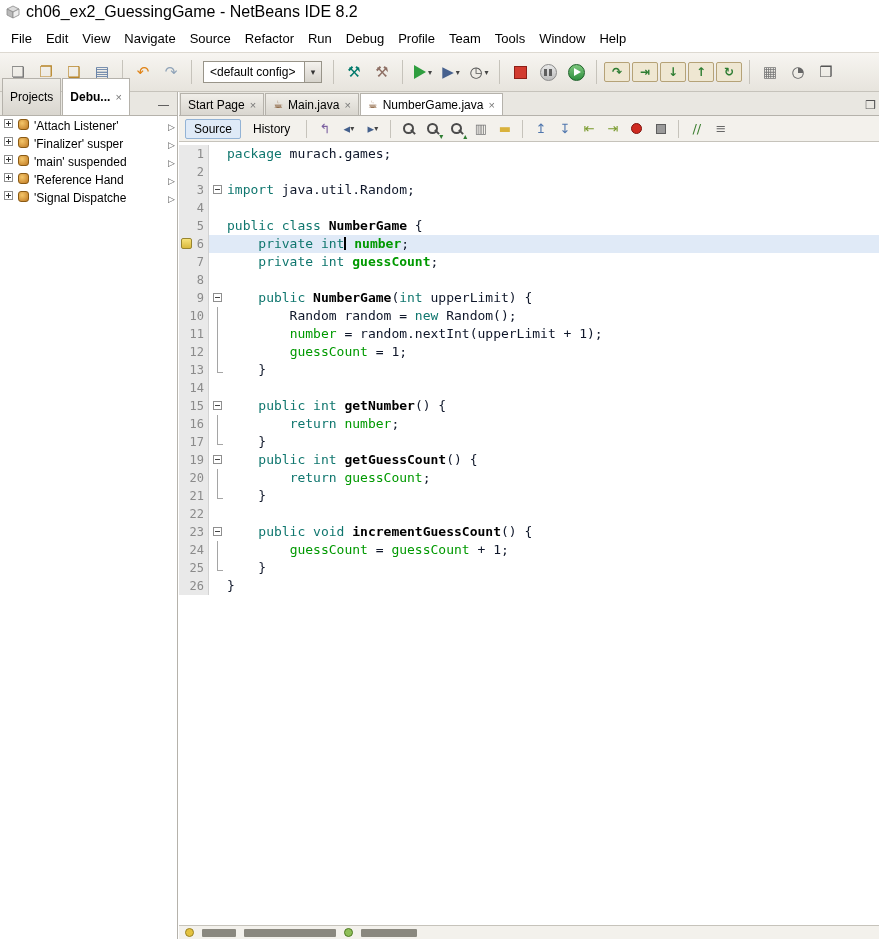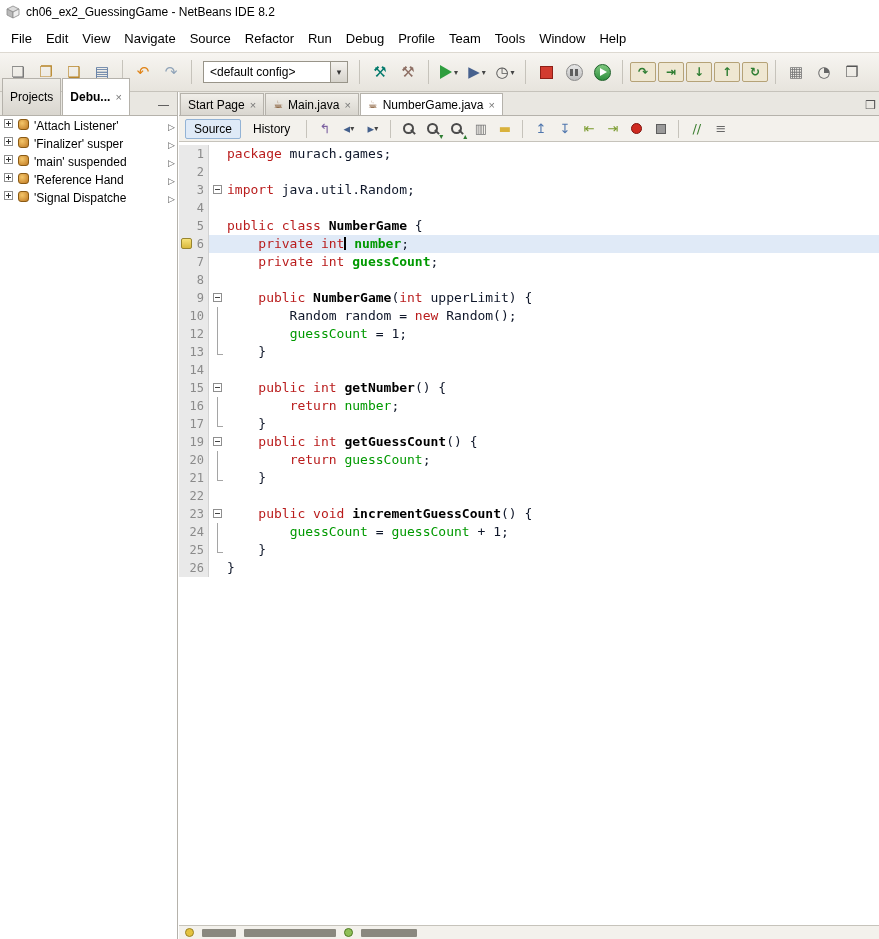--- a/index.html
+++ b/index.html
@@ -2,31 +2,31 @@
 <html><head>
 <meta charset="utf-8">
 <style>
   * { margin:0; padding:0; box-sizing:border-box; }
   html,body { width:879px; height:939px; }
   body {
     position:relative; overflow:hidden; background:#fff;
     font-family:"Liberation Sans", sans-serif; color:#000;
   }
   
-  #titlebar { height:24px; display:flex; align-items:center; gap:6px; padding-left:6px; background:#fff; font-size:12px; }
+  #titlebar { height:24px; display:flex; align-items:center; gap:6px; padding-left:6px; background:#fff; font-size:16px; }
   .nb-cube { width:14px; height:14px; flex:none; }
   
   #menubar { height:28px; display:flex; align-items:center; padding-left:4px; font-size:13px; background:#fff; }
   .mitem { padding:4px 7px; }
   
   #toolbar { height:40px; background:linear-gradient(#f7f5f1,#e7e4dd); border-top:1px solid #ddd9d1; border-bottom:1px solid #c6c3bb; display:flex; align-items:center; padding:0 5px; gap:2px; overflow:hidden; }
   .tsep { width:1px; height:24px; background:#c6c3bb; margin:0 5px; flex:none; }
   .tbtn { min-width:26px; height:26px; display:flex; align-items:center; justify-content:center; gap:2px; font-size:15px; font-family:"DejaVu Sans", sans-serif; flex:none; border-radius:3px; }
   .ddm { font-size:8px; color:#444; }
-  .combo { height:22px; border:1px solid #989489; background:#fff; display:flex; align-items:stretch; font-size:12px; margin:0 4px; flex:none;gap:26px; }
+  .combo { height:22px; border:1px solid #989489; background:#fff; display:flex; align-items:stretch; font-size:12px; margin:0 4px; flex:none; }
   .combo .val { padding:2px 6px; min-width:100px; display:flex; align-items:center; }
   .combo .dd { width:17px; background:linear-gradient(#f4f2ee,#d6d3cc); border-left:1px solid #989489; display:flex; align-items:center; justify-content:center; font-size:9px; color:#333; }
   .i-run { width:0; height:0; border-left:12px solid #2f9e3f; border-top:7px solid transparent; border-bottom:7px solid transparent; }
   .i-stop { width:13px; height:13px; background:#d23b2f; border:1px solid #8e1f17; }
   .i-pausec { width:17px; height:17px; border-radius:50%; background:linear-gradient(#e8e8e8,#bdbdbd); border:1px solid #8a8a8a; display:flex; align-items:center; justify-content:center; gap:2px; }
   .i-pausec i { display:block; width:3px; height:7px; background:#5e5e5e; }
   .i-cont { width:17px; height:17px; border-radius:50%; background:linear-gradient(#7ec87e,#2f8f3f); border:1px solid #1d6029; display:flex; align-items:center; justify-content:center; }
   .i-cont i { display:block; width:0; height:0; border-left:7px solid #fff; border-top:4px solid transparent; border-bottom:4px solid transparent; margin-left:2px; }
   .i-step { width:20px; height:20px; background:#efe7d2; border:1px solid #b5a277; border-radius:2px; display:flex; align-items:center; justify-content:center; font-size:12px; font-weight:bold; color:#2e7d32; }
   
@@ -67,21 +67,21 @@
   .cl { display:flex; height:18px; line-height:18px; }
   .g { width:30px; flex:none; background:#e9e9e9; border-right:1px solid #d2d2d2; color:#8a8a8a; font-size:12px; text-align:right; padding-right:4px; position:relative; }
   .gicon { position:absolute; left:2px; top:3px; width:11px; height:11px; background:linear-gradient(#f7e27a,#d9b93c); border:1px solid #98852f; border-radius:2px; }
   .f { width:18px; flex:none; position:relative; background:#fff; }
   .t { flex:1; white-space:pre; }
   .cl.hl .f, .cl.hl .t { background:#e0eaf7; }
   .fbox { position:absolute; left:4px; top:4px; width:9px; height:9px; border:1px solid #8f8f8f; background:#fff; }
   .fbox::before { content:""; position:absolute; left:1px; right:1px; top:3px; border-top:1px solid #444; }
   .fline { position:absolute; left:8px; top:0; bottom:0; width:1px; background:#a5a5a5; }
   .fend { position:absolute; left:8px; top:0; width:6px; height:12px; border-left:1px solid #a5a5a5; border-bottom:1px solid #a5a5a5; }
-  .tk-kw { color:#b91c1c; }
+  .tk-kw { color:#0f766e; }
   .tk-pl { color:#0f172a; }
   .tk-fld { color:#009900; }
   .tk-dfld { color:#009900; font-weight:bold; }
   .tk-decl { font-weight:bold; }
   .caret { display:inline-block; width:0; border-left:2px solid #000; height:13px; vertical-align:-2px; }
   
   #breadcrumb { height:14px; border-top:1px solid #c6c3bb; background:#f3f1ec; display:flex; align-items:flex-start; gap:8px; padding:2px 6px; overflow:hidden; }
   .bc-dot { width:9px; height:9px; border-radius:50%; background:#e4c23f; border:1px solid #9a8324; flex:none; }
   .bc-dot.green { background:#8fbf58; border-color:#4e7a22; }
   .bc-bar { height:8px; background:#8a887f; border-radius:1px; margin-top:1px; flex:none; }
@@ -346,20 +346,27 @@
         <div class="t"><span class="tk-pl">    </span><span class="tk-kw">public</span><span class="tk-pl"> </span><span class="tk-decl">NumberGame</span><span class="tk-pl">(</span><span class="tk-kw">int</span><span class="tk-pl"> upperLimit) {</span></div>
       </div>
       <div class="cl">
         <div class="g">10</div>
         <div class="f">
           <span class="fline"></span>
         </div>
         <div class="t"><span class="tk-pl">        Random random = </span><span class="tk-kw">new</span><span class="tk-pl"> Random();</span></div>
       </div>
       <div class="cl">
+        <div class="g">11</div>
+        <div class="f">
+          <span class="fline"></span>
+        </div>
+        <div class="t"><span class="tk-pl">        </span><span class="tk-fld">number</span><span class="tk-pl"> = random.nextInt(upperLimit + 1);</span></div>
+      </div>
+      <div class="cl">
         <div class="g">12</div>
         <div class="f">
           <span class="fline"></span>
         </div>
         <div class="t"><span class="tk-pl">        </span><span class="tk-fld">guessCount</span><span class="tk-pl"> = 1;</span></div>
       </div>
       <div class="cl">
         <div class="g">13</div>
         <div class="f">
           <span class="fend"></span>

